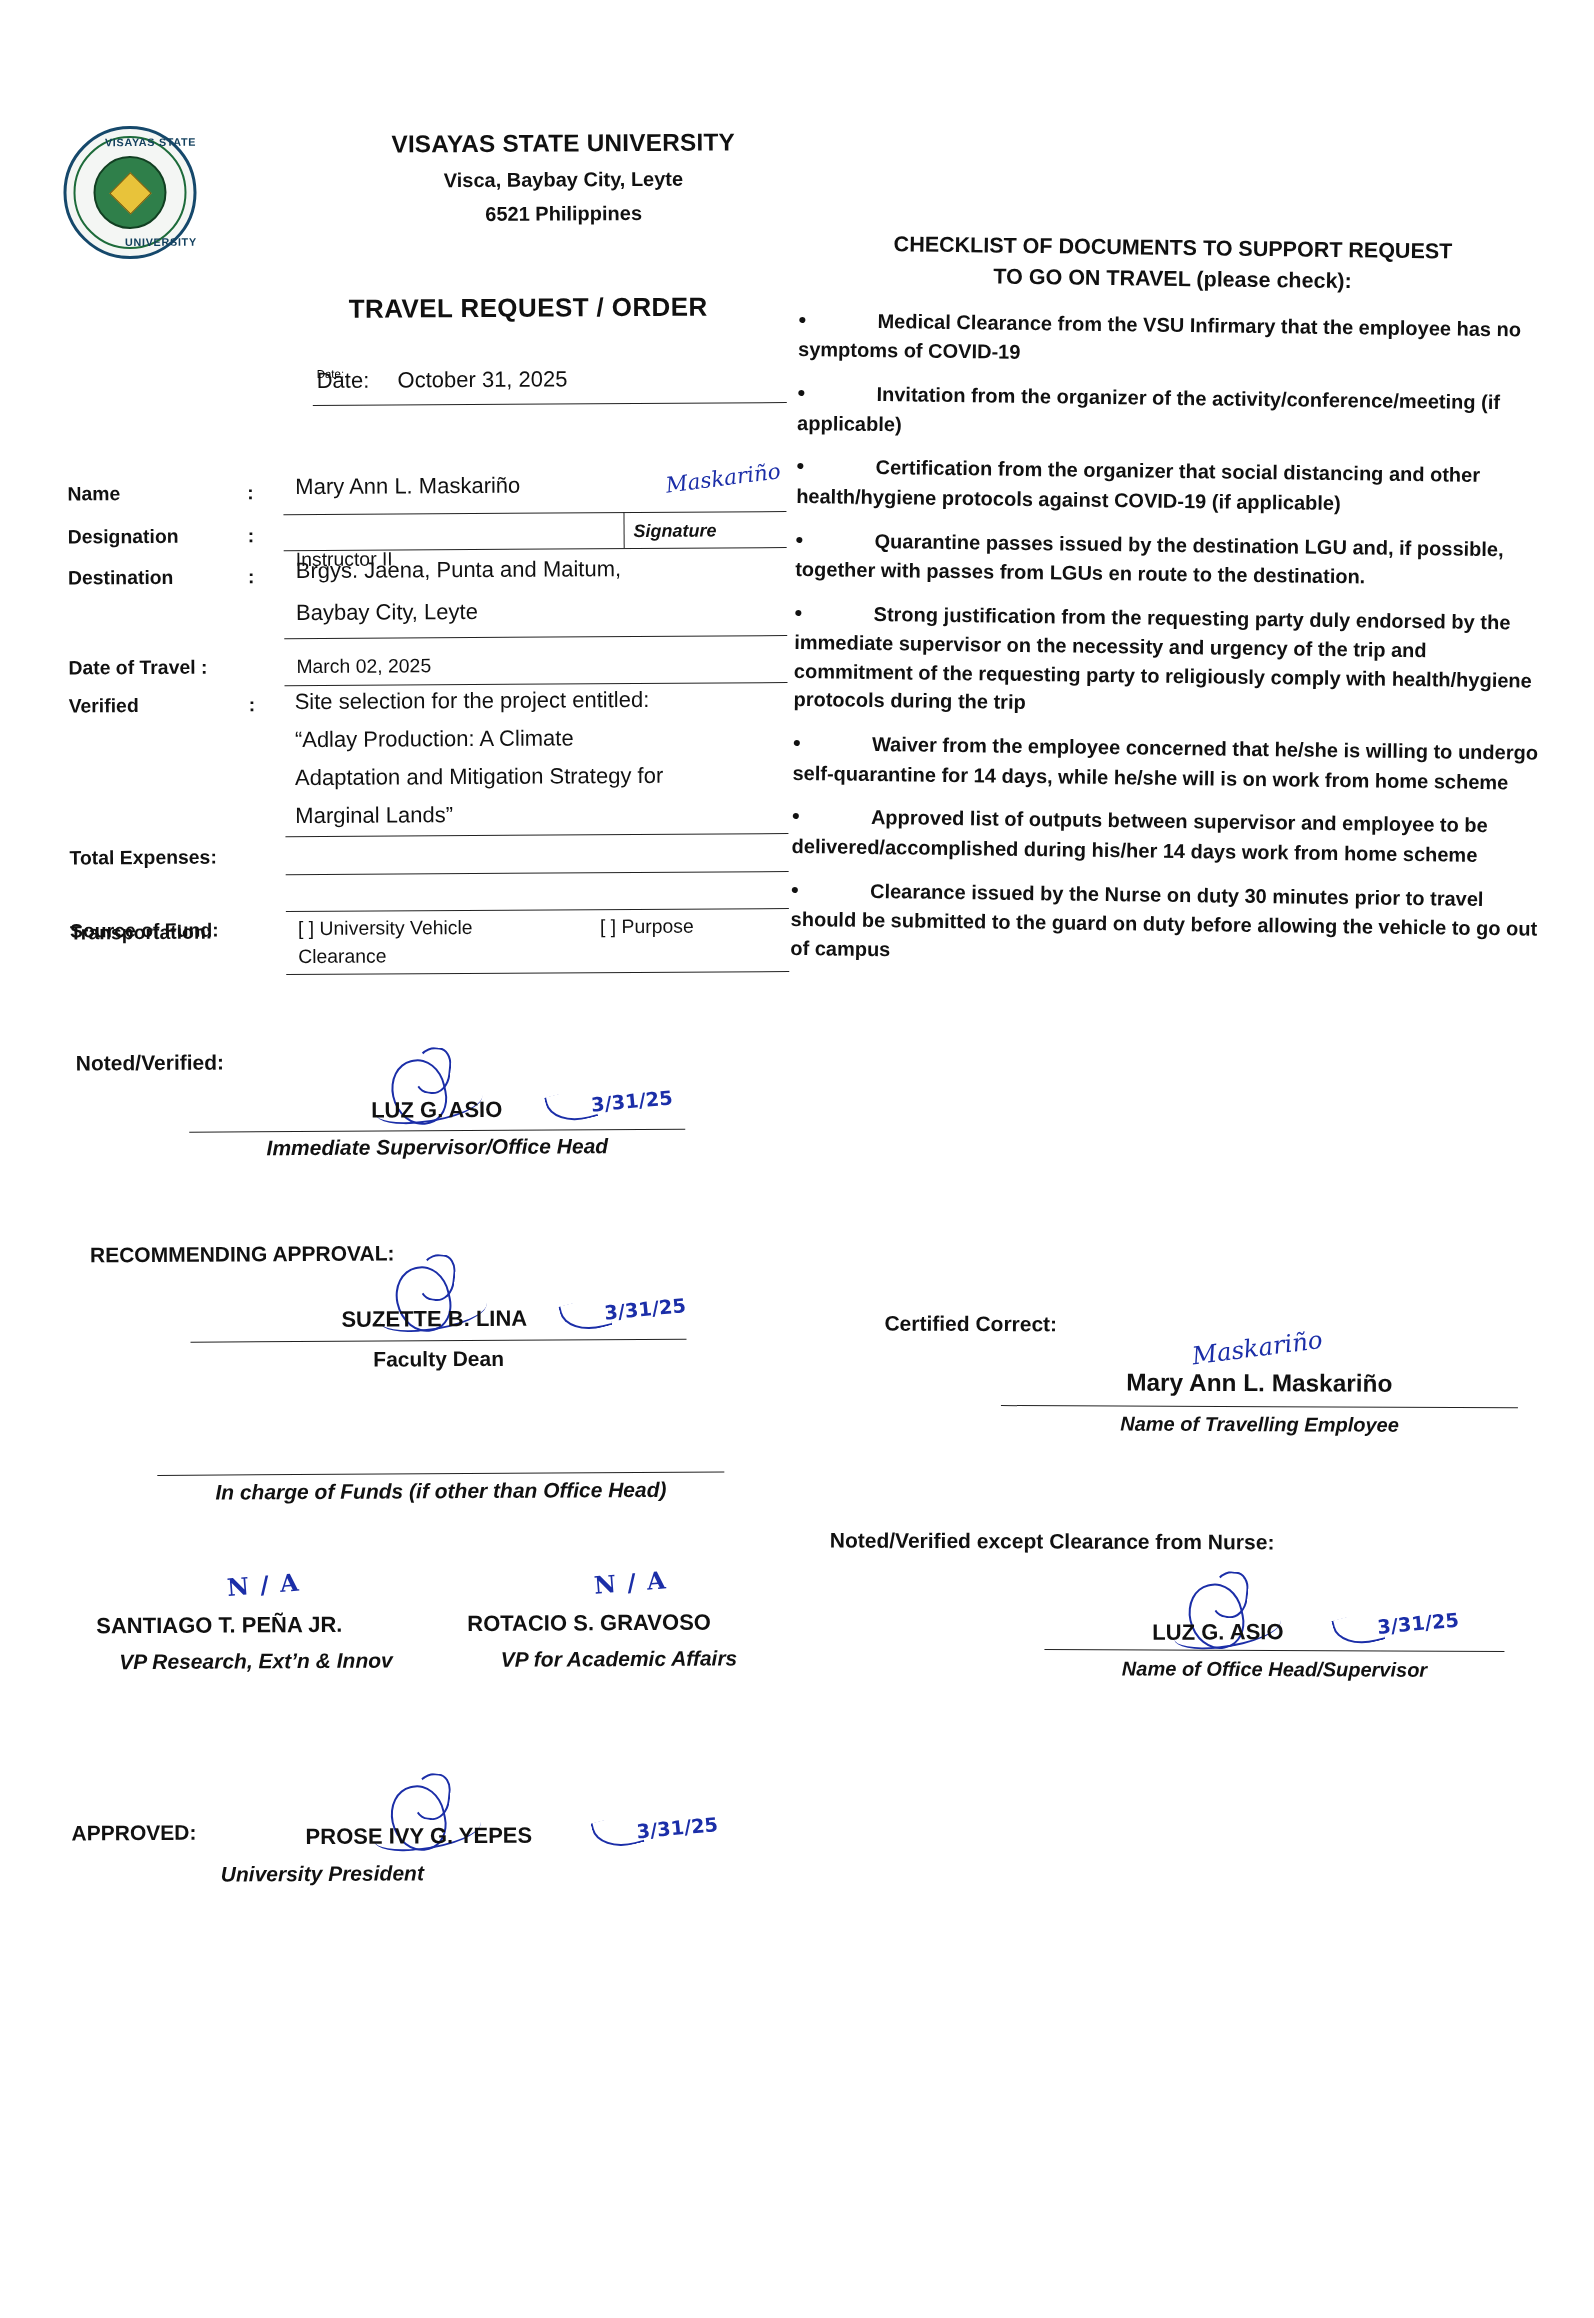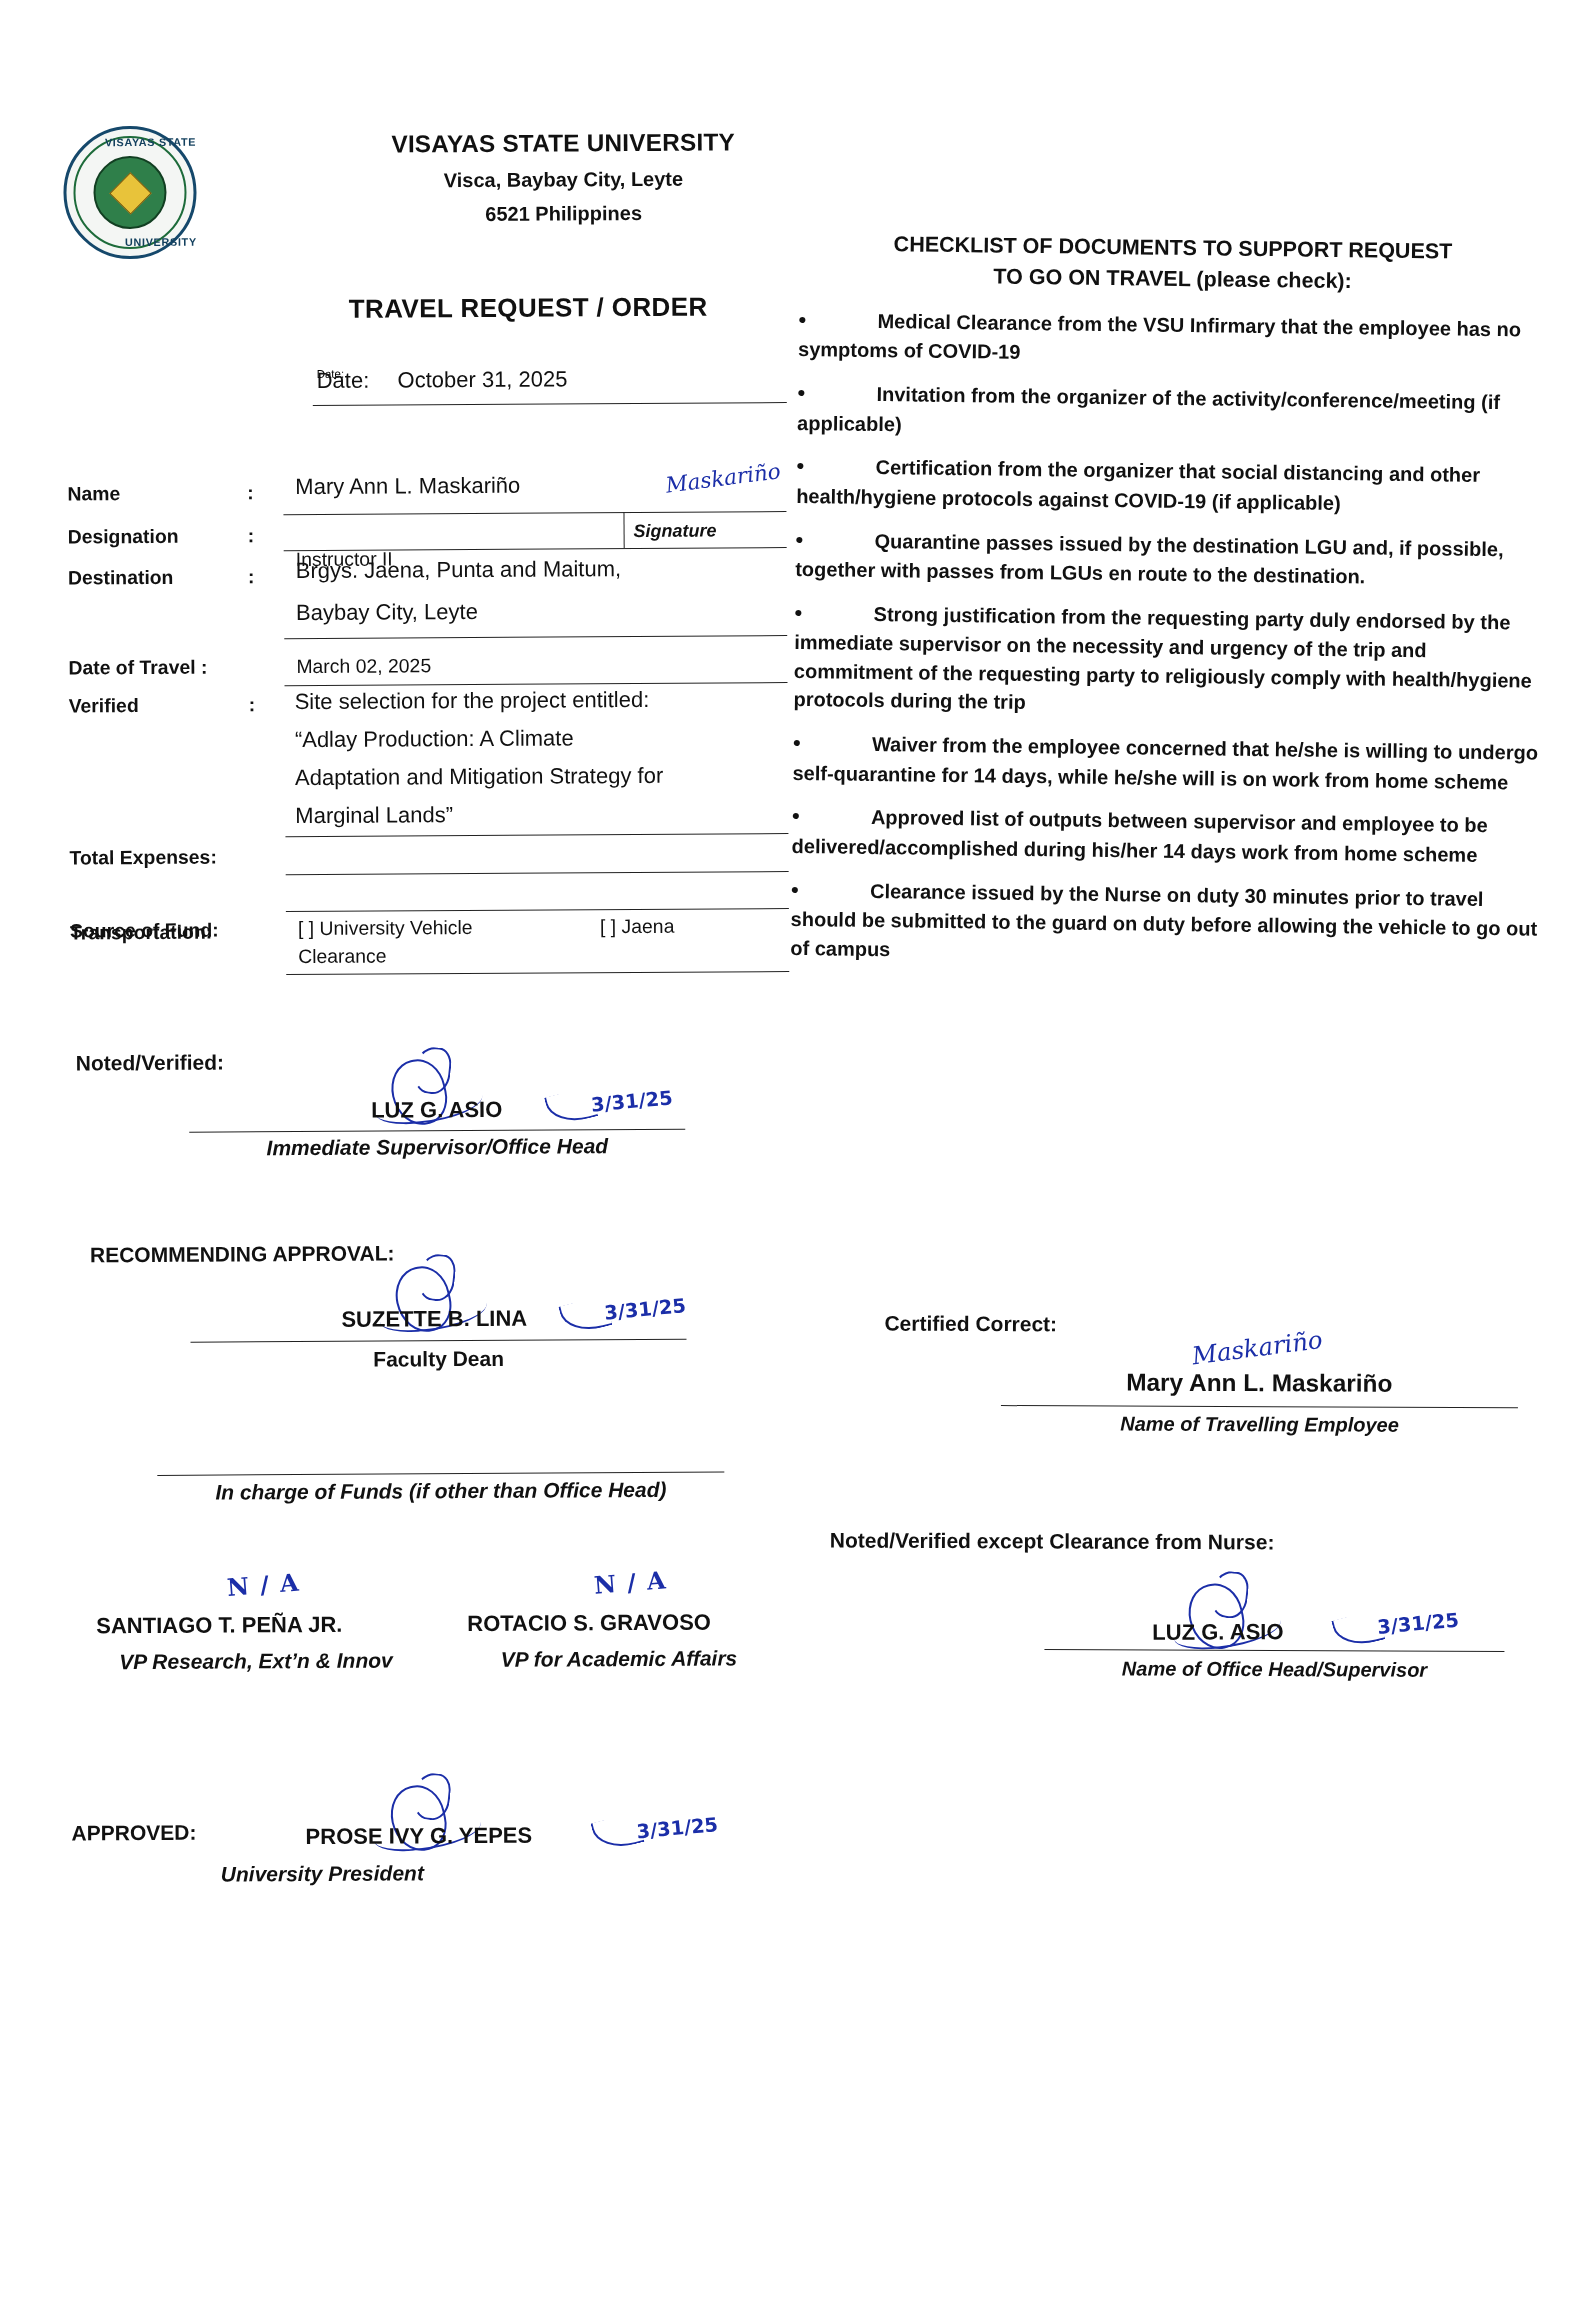--- a/index.html
+++ b/index.html
@@ -333,21 +333,21 @@
   <div class="abs lbl" style="left:70px; top:842px;">Total Expenses:</div>
   <div class="abs val-sm" style="left:298px; top:842px;"></div>
   <div class="abs rule" style="left:286px; top:871px; width:503px;"></div>
 
   <div class="abs lbl" style="left:70px; top:879px;margin-top:36px;">Source of Fund:</div>
   <div class="abs val-sm" style="left:298px; top:879px;"></div>
   <div class="abs rule" style="left:286px; top:908px; width:503px;"></div>
 
   <div class="abs lbl" style="left:70px; top:917px;">Transportation:</div>
   <div class="abs val-sm" style="left:298px; top:914px;">[ ]   University Vehicle</div>
-  <div class="abs val-sm" style="left:600px; top:914px;">[ ]  Jaena</div>
+  <div class="abs val-sm" style="left:600px; top:914px;">[ ]  Purpose</div>
   <div class="abs val-sm" style="left:298px; top:942px;">Clearance</div>
   <div class="abs rule" style="left:286px; top:971px; width:503px;"></div>
 
   <div class="abs blockhead" style="left:75px; top:1023px;margin-top:24px;">Noted/Verified:</div>
 
   <div class="loop" style="left:391px; top:1057px;"></div>
   <div class="swash" style="left:374px; top:1085px;"></div>
   <div class="abs signame" style="left:370px; top:1095px;">LUZ G. ASIO</div>
   <div class="flourish" style="left:546px; top:1090px;"></div>
   <div class="datestamp" style="left:590px; top:1089px;">3/31/25</div>

